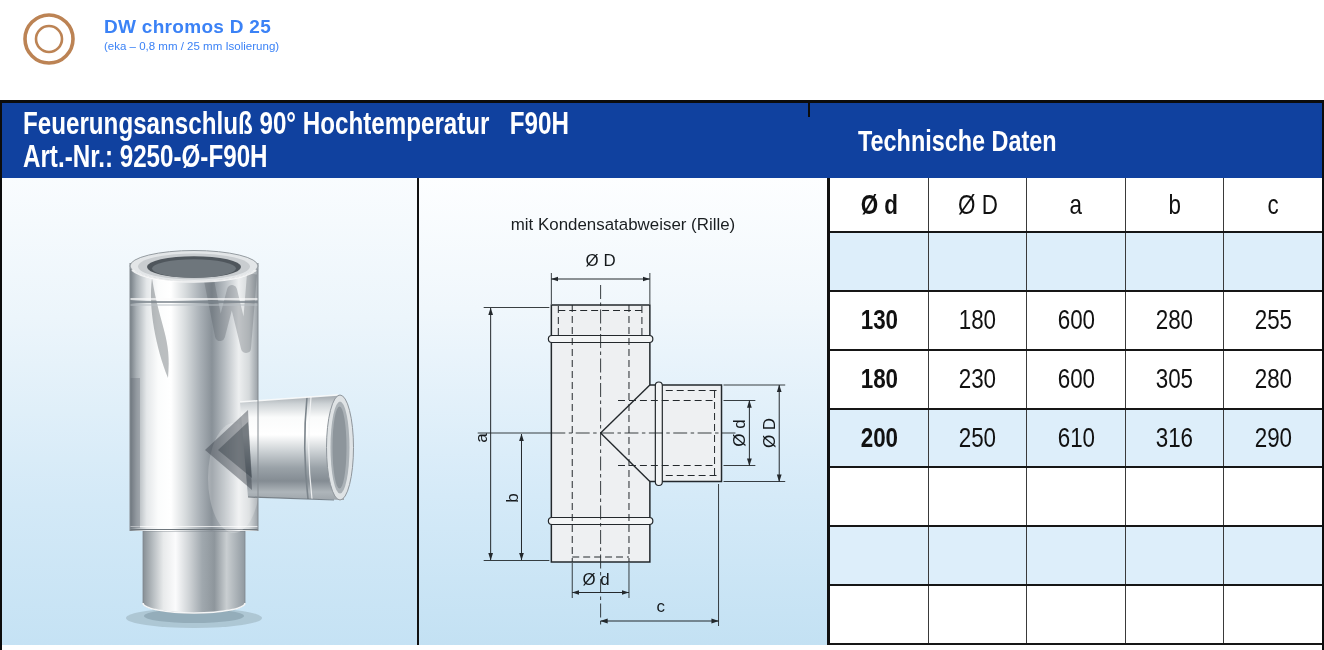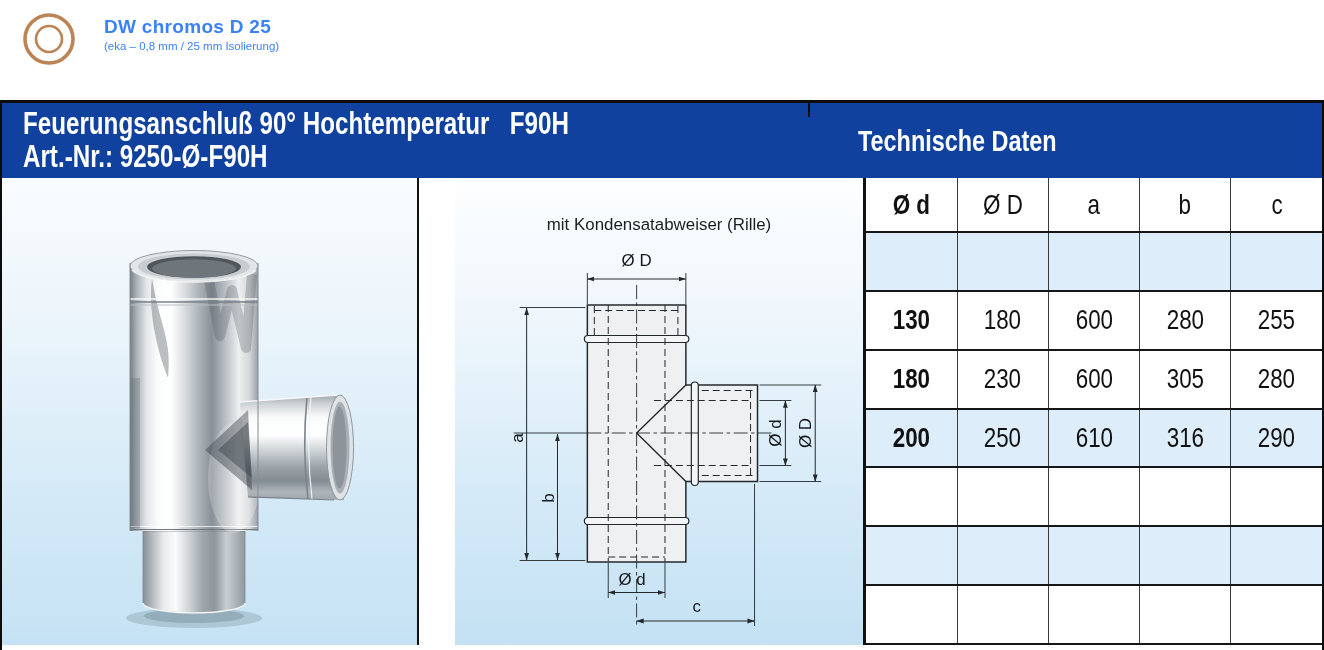--- a/index.html
+++ b/index.html
@@ -28,21 +28,21 @@
   .cond{display:inline-block;transform:scaleX(.78);transform-origin:0 50%;white-space:nowrap;}
   .code-gap{margin-left:26px;}
   .titlebar-right{position:absolute;left:836px;top:50%;transform:translateY(-50%);
                   font-weight:bold;font-size:30px;margin-left:20px;}
   .titlebar-tick{position:absolute;left:806px;top:0;width:2px;height:14px;background:#0c0c0c;}
 
   .content{display:flex;height:467px;}
   .panel-photo{width:415px;border-right:2px solid #111;
     background:linear-gradient(180deg,#f9fcfe 0%,#ecf5fb 30%,#d3e9f7 70%,#c5e2f4 100%);}
   .panel-drawing{width:408px;border-right:3px solid #111;
-    background:linear-gradient(180deg,#fdfeff 0%,#f0f7fc 28%,#d5eaf8 68%,#c3e1f3 100%);margin-left:36px;}
+    background:linear-gradient(180deg,#fdfeff 0%,#f0f7fc 28%,#d5eaf8 68%,#c3e1f3 100%);}
   .panel-table{flex:1;background:#fff;}
 
   
   table.tech{width:100%;height:100%;border-collapse:collapse;table-layout:fixed;}
   table.tech th,table.tech td{border:1.5px solid #3a3a3a;border-top:2px solid #161616;
     border-bottom:2px solid #161616;text-align:center;vertical-align:middle;padding:0;}
   table.tech th:first-child,table.tech td:first-child{border-left:none;}
   table.tech th:last-child,table.tech td:last-child{border-right:none;}
   table.tech thead tr{height:54px;}
   table.tech tbody tr{height:51.6px;padding-left:36px;}

